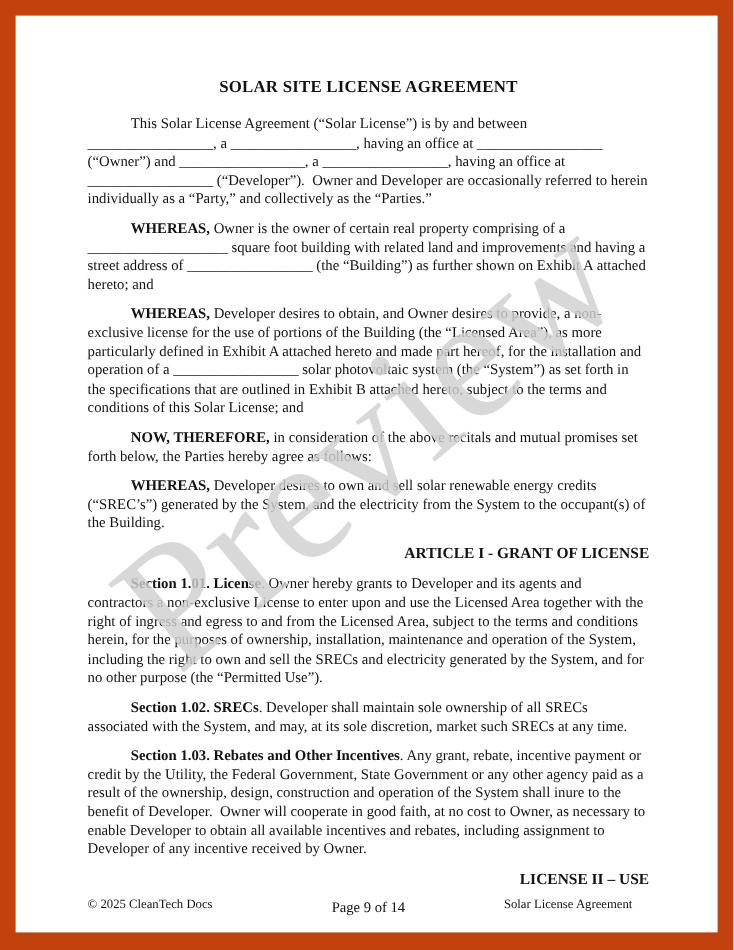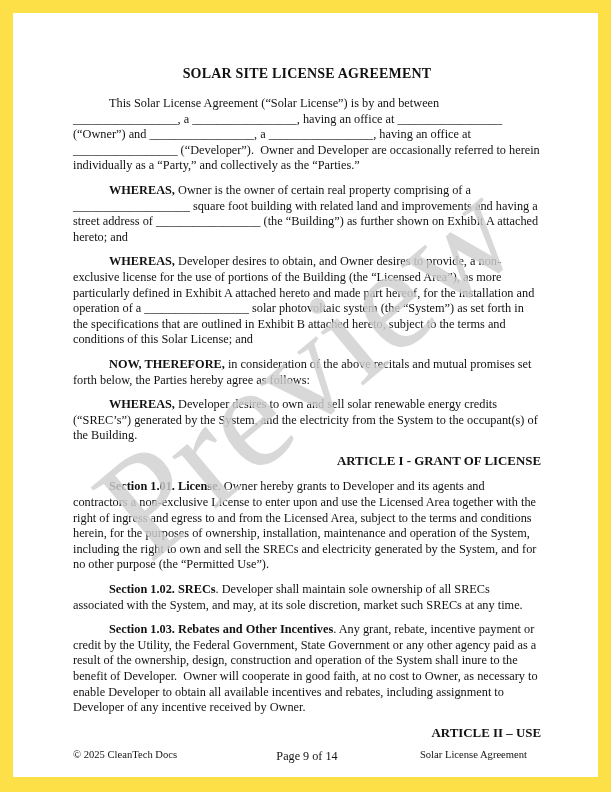--- a/index.html
+++ b/index.html
@@ -8,21 +8,21 @@
     width: 612px;
     height: 792px;
     overflow: hidden;
     font-family: "Liberation Serif", "DejaVu Serif", serif;
   }
   .frame {
     position: absolute;
     inset: 0;
     width: 611px;
     height: 792px;
-    background: #fde047;
+    background: #c2410c;
   }
   .page {
     position: absolute;
     left: 13px;
     top: 13px;
     width: 585px;
     height: 764px;
     background: #ffffff;
     overflow: hidden;
   }
@@ -102,21 +102,21 @@
       <div>
           <p class="para"><span>This Solar License Agreement (“Solar License”) is by and between _________________, a _________________, having an office at _________________ (“Owner”) and _________________, a _________________, having an office at _________________ (“Developer”).&nbsp; Owner and Developer are occasionally referred to herein individually as a “</span><span class="u">Party,</span><span>” and collectively as the “</span><span class="u">Parties.</span><span>”</span></p>
           <p class="para"><span class="b">WHEREAS,</span><span> Owner is the owner of certain real property comprising of a ___________________ square foot building with related land and improvements and having a street address of _________________ (the “Building”) as further shown on </span><span class="u">Exhibit A</span><span> attached hereto; and</span></p>
           <p class="para"><span class="b">WHEREAS,</span><span> Developer desires to obtain, and Owner desires to provide, a non-exclusive license for the use of portions of the Building (the “Licensed Area”), as more particularly defined in </span><span class="u">Exhibit A</span><span> attached hereto and made part hereof, for the installation and operation of a _________________ solar photovoltaic system (the “System”) as set forth in the specifications that are outlined in </span><span class="u">Exhibit B</span><span> attached hereto, subject to the terms and conditions of this Solar License; and</span></p>
           <p class="para"><span class="b">NOW, THEREFORE,</span><span> in consideration of the above recitals and mutual promises set forth below, the Parties hereby agree as follows:</span></p>
           <p class="para"><span class="b">WHEREAS,</span><span> Developer desires to own and sell solar renewable energy credits (“SREC’s”) generated by the System, and the electricity from the System to the occupant(s) of the Building.</span></p>
           <p class="article-heading"><span class="b">ARTICLE I - GRANT OF LICENSE</span></p>
           <p class="para"><span class="b">Section 1.01. License</span><span>. Owner hereby grants to Developer and its agents and contractors a non-exclusive License to enter upon and use the Licensed Area together with the right of ingress and egress to and from the Licensed Area, subject to the terms and conditions herein, for the purposes of ownership, installation, maintenance and operation of the System, including the right to own and sell the SRECs and electricity generated by the System, and for no other purpose (the “Permitted Use”).</span></p>
           <p class="para"><span class="b">Section 1.02. SRECs</span><span>. Developer shall maintain sole ownership of all SRECs associated with the System, and may, at its sole discretion, market such SRECs at any time.</span></p>
           <p class="para"><span class="b">Section 1.03. Rebates and Other Incentives</span><span>. Any grant, rebate, incentive payment or credit by the Utility, the Federal Government, State Government or any other agency paid as a result of the ownership, design, construction and operation of the System shall inure to the benefit of Developer.&nbsp; Owner will cooperate in good faith, at no cost to Owner, as necessary to enable Developer to obtain all available incentives and rebates, including assignment to Developer of any incentive received by Owner.</span></p>
-          <p class="article-heading"><span class="b">ARTICLE II – USE</span></p>
+          <p class="article-heading"><span class="b">LICENSE II – USE</span></p>
         </div>
     </div>
 
     <div class="watermark">Preview</div>
 
     <div class="footer">
       <span class="footer-side">© 2025 CleanTech Docs</span>
       <span class="footer-center">Page 9 of 14</span>
       <span class="footer-side footer-right">Solar License Agreement</span>
     </div>

